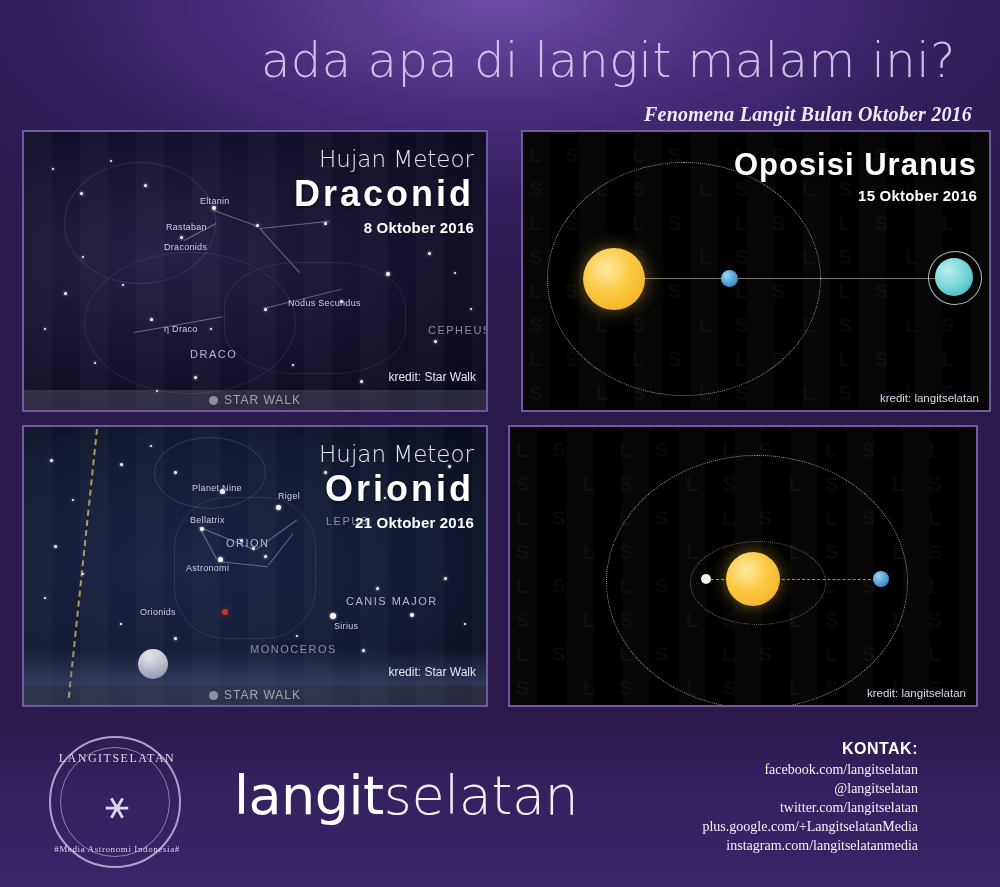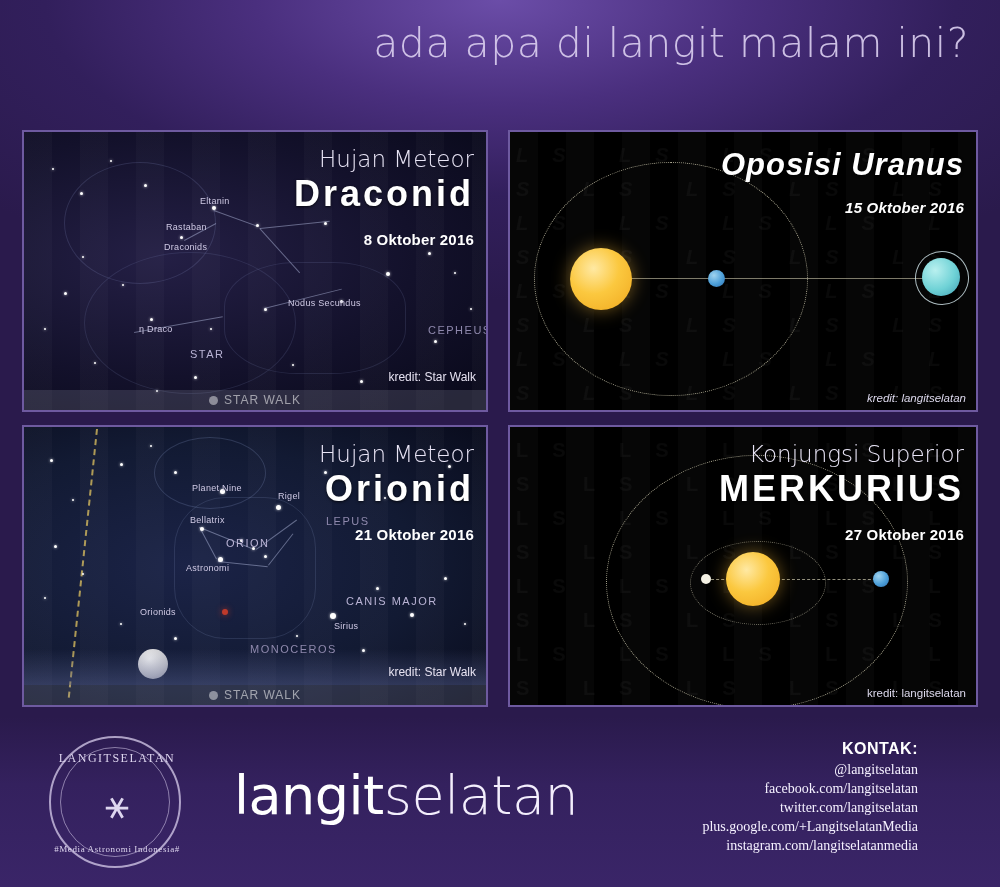--- a/index.html
+++ b/index.html
@@ -35,48 +35,48 @@
   .header {
     position: absolute;
     top: 18px;
     left: 0;
     width: 1000px;
     text-align: right;
     padding-right: 28px;
     box-sizing: border-box;
   }
   .main-title {
-    font-size: 41px;
+    font-size: 48px;
     font-weight: 300;
     letter-spacing: 0.5px;
     color: #d9cdee;
     opacity: 0.92;
     line-height: 1.1;
-    margin: 3px;
+    margin: 16px;
     font-family: "DejaVu Sans", sans-serif;
   }
   .subtitle {
     margin-top: 9px;
     font-size: 20px;
     font-style: italic;
     color: #efe9fb;
     font-family: "Liberation Serif", serif;
     font-weight: 600;
     letter-spacing: 0.2px;
   }
 
   
   .panel {
     position: absolute;
     border: 2px solid #6e5aa0;
     box-sizing: border-box;
     overflow: hidden;
   }
   #panel-draconid { left: 22px;  top: 130px; width: 466px; height: 282px; }
-  #panel-uranus   { left: 508px; top: 130px; width: 470px; height: 282px; font-style: italic; }
+  #panel-uranus   { left: 521px; top: 130px; width: 470px; height: 282px; }
   #panel-orionid  { left: 22px;  top: 425px; width: 466px; height: 282px; }
   #panel-merkurius{ left: 508px; top: 425px; width: 470px; height: 282px; }
 
   .sky {
     position: absolute;
     inset: 0;
     background:
       radial-gradient(ellipse 420px 200px at 30% 45%, #241f45 0%, #13112b 60%, #0a0a1c 100%);
   }
   .sky-orionid {
@@ -133,21 +133,21 @@
     text-shadow: 0 1px 3px rgba(0,0,0,0.7);
   }
   .panel-name.big {
     font-size: 31px;
     letter-spacing: 1px;
   }
   .panel-date {
     font-size: 15px;
     font-weight: bold;
     color: #ffffff;
-    margin-top: 16px;
+    margin-top: 4px;
     letter-spacing: 0.2px;
   }
   .credit {
     position: absolute;
     right: 10px;
     bottom: 8px;
     font-size: 12px;
     color: #e6e2f1;
     z-index: 6;
   }
@@ -326,20 +326,21 @@
     font-family: "Liberation Serif", serif;
   }
 </style>
 </head>
 <body>
 
 <div class="poster">
 
   <div class="header">
     <div class="main-title">ada apa di langit malam ini?</div>
+    <div class="subtitle">Fenomena Langit Bulan Oktober 2016</div>
   </div>
 
   <div class="panel" id="panel-draconid">
     <div class="sky"></div>
     <div class="stripes"></div>
 
     <div class="figure" style="left:40px; top:30px; width:150px; height:120px; border-color:rgba(150,160,215,0.18);"></div>
     <div class="figure" style="left:60px; top:120px; width:210px; height:140px; border-color:rgba(150,160,215,0.15);"></div>
     <div class="figure" style="left:200px; top:130px; width:180px; height:110px; border-color:rgba(150,160,215,0.15); border-radius:40%;"></div>
 
@@ -376,22 +377,22 @@
     <div class="star" style="left:336px; top:248px; width:3px; height:3px;"></div>
     <div class="star" style="left:20px;  top:196px; width:2px; height:2px;"></div>
     <div class="star" style="left:282px; top:48px;  width:2px; height:2px;"></div>
     <div class="star" style="left:352px; top:66px;  width:2px; height:2px;"></div>
     <div class="star" style="left:132px; top:258px; width:2px; height:2px;"></div>
 
     <div class="lbl" style="left:176px; top:64px;">Eltanin</div>
     <div class="lbl" style="left:142px; top:90px;">Rastaban</div>
     <div class="lbl" style="left:140px; top:110px;">Draconids</div>
     <div class="lbl" style="left:264px; top:166px;">Nodus Secundus</div>
-    <div class="lbl" style="left:115px; top:192px;">η Draco</div>
-    <div class="lbl big" style="left:166px; top:216px;">STAR</div>
+    <div class="lbl" style="left:140px; top:192px;">η Draco</div>
+    <div class="lbl big" style="left:166px; top:216px;">DRACO</div>
     <div class="lbl big dim" style="left:404px; top:192px;">CEPHEUS</div>
 
     <div class="panel-title-block">
       <div class="panel-kicker">Hujan Meteor</div>
       <div class="panel-name">Draconid</div>
       <div class="panel-date">8 Oktober 2016</div>
     </div>
     <div class="credit" style="bottom:26px;">kredit: Star Walk</div>
     <div class="starwalk-bar">
       <span class="dot"></span>
@@ -499,43 +500,38 @@
     <div class="orbit" style="left:96px; top:28px; width:300px; height:252px;"></div>
 
     <div class="orbit orbit-thin" style="left:180px; top:114px; width:134px; height:82px;"></div>
 
     <div class="sightline-dashed" style="left:196px; top:152px; width:180px;"></div>
 
     <div class="sun" style="left:216px; top:125px; width:54px; height:54px;"></div>
     <div class="planet mercury-dot" style="left:191px; top:147px; width:10px; height:10px;"></div>
     <div class="planet earth" style="left:363px; top:144px; width:16px; height:16px;"></div>
 
-    <div class="panel-title-block">
-      <div class="panel-kicker">Konjungsi Superior</div>
-      <div class="panel-name">MERKURIUS</div>
-      <div class="panel-date">27 Oktober 2016</div>
-    </div>
     <div class="credit credit-uranus">kredit: langitselatan</div>
   </div>
 
   <div class="footer">
     <div class="logo-badge">
       <div class="inner-ring"></div>
       <div class="logo-top-text">LANGITSELATAN</div>
       <div class="logo-glyph">⚹</div>
       <div class="logo-bottom-text">#Media Astronomi Indonesia#</div>
     </div>
 
     <div class="brand">
       <span class="b1">langit</span><span class="b2">selatan</span>
     </div>
 
     <div class="contact">
       <div class="contact-title">KONTAK:</div>
+      <div class="contact-line">facebook.com/langitselatan</div>
       <div class="contact-line">@langitselatan</div>
-      <div class="contact-line">facebook.com/langitselatan</div>
       <div class="contact-line">twitter.com/langitselatan</div>
       <div class="contact-line">plus.google.com/+LangitselatanMedia</div>
       <div class="contact-line">instagram.com/langitselatanmedia</div>
     </div>
   </div>
 
 </div>
 
 </body></html>

